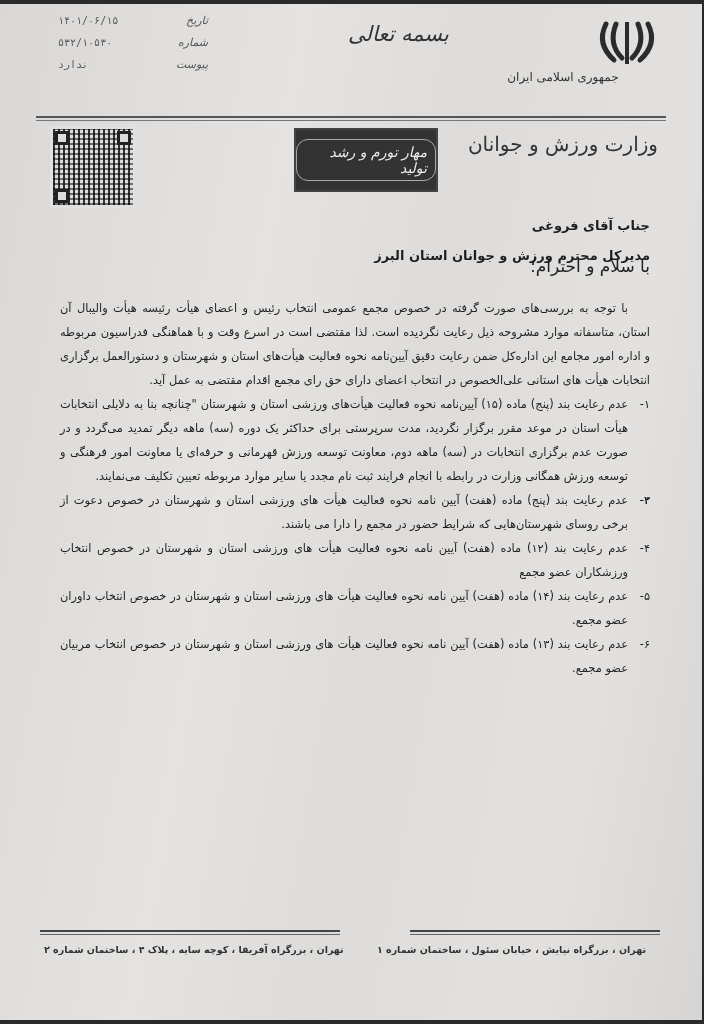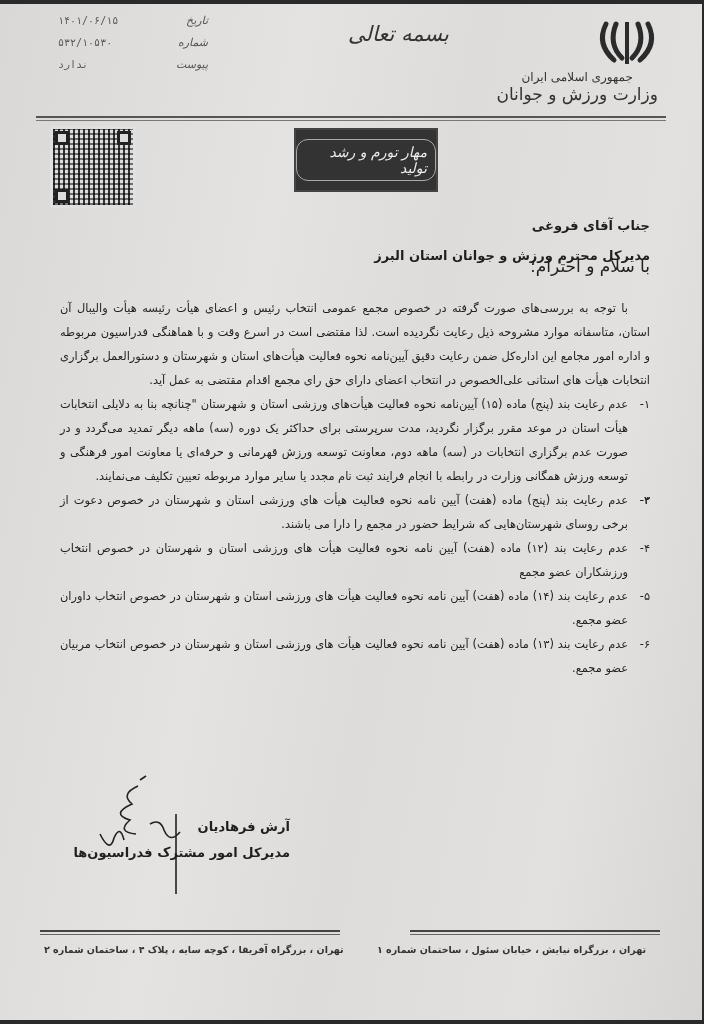--- a/index.html
+++ b/index.html
@@ -16,21 +16,21 @@
   }
   .abs { position: absolute; }
   .meta { left: 58px; top: 6px; width: 150px; font-size: 11px; color: #555; line-height: 22px; direction: rtl; }
   .meta-row { display: flex; justify-content: space-between; }
   .meta-row .lbl { font-style: italic; font-family: "DejaVu Serif", serif; }
   .meta-row .val { direction: ltr; font-family: "DejaVu Sans Mono", monospace; font-size: 10px; }
   .basmala { left: 300px; top: 18px; font-size: 21px; font-family: "DejaVu Serif", serif; font-style: italic; color: #333; margin-left: 48px; }
   .emblem { right: 40px; top: 14px; width: 70px; height: 50px; }
   .ministry { right: 44px; top: 66px; text-align: center; font-family: "DejaVu Serif", serif; color: #333; }
   .ministry .l1 { font-size: 12px; }
-  .ministry .l2 { font-size: 17px; }
+  .ministry .l2 { font-size: 20px; margin-top: 48px; }
   .hr-top { left: 36px; top: 112px; width: 630px; height: 0; border-top: 2px solid #555; border-bottom: 1px solid #777; padding-top: 2px; }
   .qr { left: 50px; top: 122px; width: 86px; height: 82px; background:
       repeating-linear-gradient(90deg, #333 0 2px, #ddd 2px 5px),
       repeating-linear-gradient(0deg, rgba(0,0,0,0.5) 0 2px, transparent 2px 5px);
       background-blend-mode: multiply; border: 3px solid #e0e0e0; box-sizing: border-box; }
   .qr .corner { position: absolute; width: 14px; height: 14px; border: 3px solid #222; background: #ddd; box-sizing: border-box; }
   .slogan { left: 294px; top: 124px; width: 140px; height: 60px; background: #333; color: #eee; display: flex; align-items: center; justify-content: center; font-family: "DejaVu Serif", serif; font-style: italic; font-size: 14px; border: 2px solid #444; }
   .slogan span { border: 1px solid #aaa; border-radius: 12px; padding: 4px 8px; }
   .addressee { right: 52px; top: 207px; font-weight: bold; font-size: 13px; line-height: 30px; }
   .greeting { right: 52px; top: 252px; font-size: 17px; margin-left: 8px; }
@@ -125,28 +125,19 @@
         <span class="num">۵-</span>
         <span>عدم رعایت بند (۱۴) ماده (هفت) آیین نامه نحوه فعالیت هیأت های ورزشی استان و شهرستان در خصوص انتخاب داوران عضو مجمع.</span>
       </li>
       <li>
         <span class="num">۶-</span>
         <span>عدم رعایت بند (۱۳) ماده (هفت) آیین نامه نحوه فعالیت هیأت های ورزشی استان و شهرستان در خصوص انتخاب مربیان عضو مجمع.</span>
       </li>
     </ol>
   </div>
 
-  <div class="abs sig">
-    <svg class="abs" style="left:0;top:0" width="140" height="120" viewBox="0 0 140 120">
-      <path d="M60 6 l6 -4 M58 12 Q40 20 52 30 Q30 40 50 46 Q36 58 56 60 M20 60 Q30 80 34 64 Q40 50 44 66 M70 50 Q80 44 84 56 Q90 70 100 58 M96 40 L96 120" fill="none" stroke="#222" stroke-width="1.6"></path>
-    </svg>
-    <div class="sig-name">
-      <div>آرش فرهادیان</div>
-      <div>مدیرکل امور مشترک فدراسیون‌ها</div>
-    </div>
-  </div>
 
   <div class="abs hr-bot" style="right:42px;width:250px"></div>
   <div class="abs hr-bot" style="left:40px;width:300px"></div>
   <div class="abs addr" style="right:56px">تهران ، بزرگراه نیایش ، خیابان سئول ، ساختمان شماره ۱</div>
   <div class="abs addr" style="left:44px;direction:rtl">تهران ، بزرگراه آفریقا ، کوچه سایه ، پلاک ۴ ، ساختمان شماره ۲</div>
 
 </div>
 
 </body></html>

